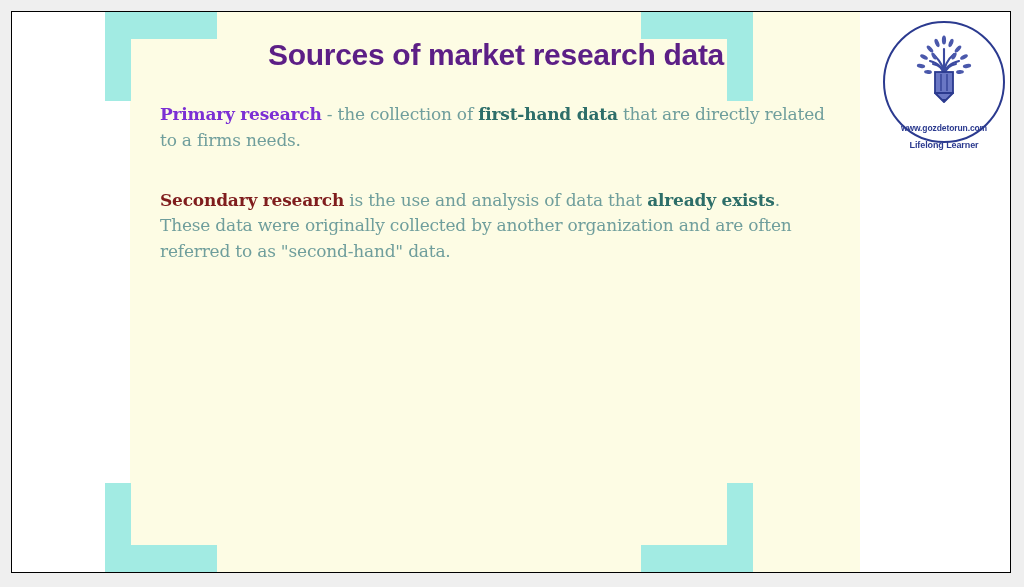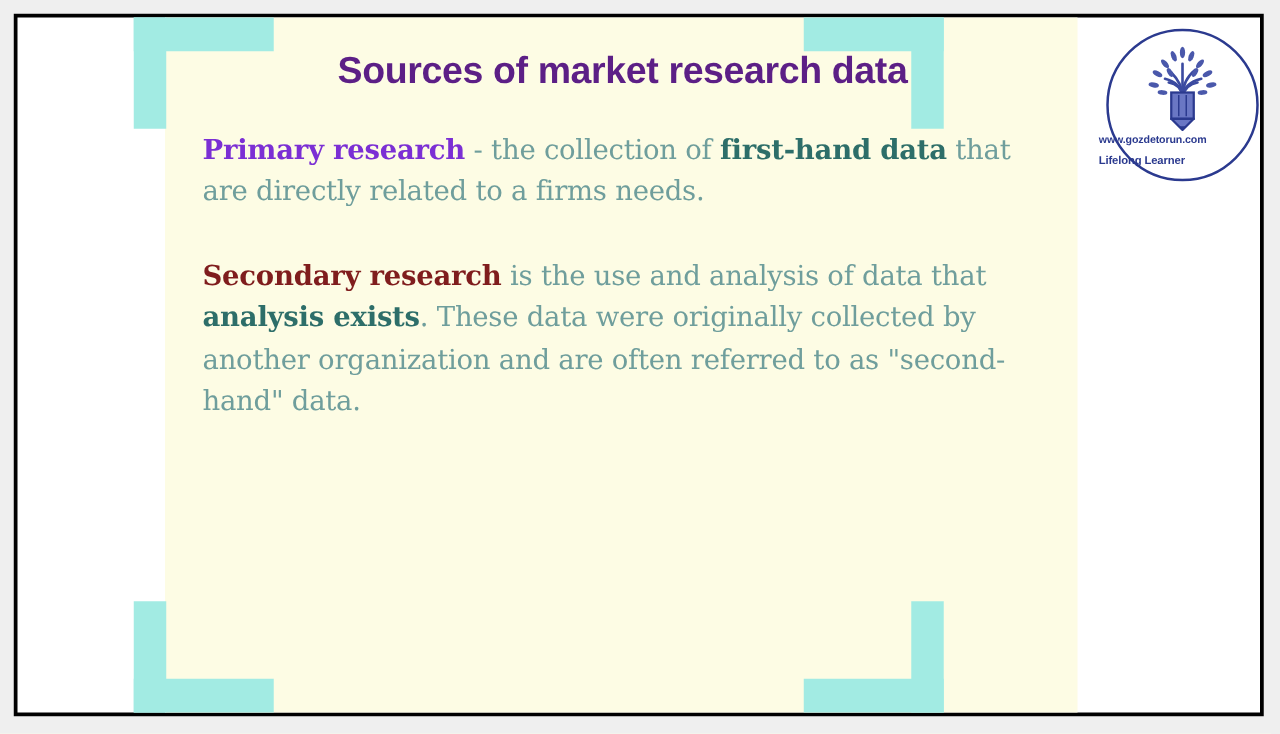--- a/index.html
+++ b/index.html
@@ -16,21 +16,21 @@
   }
 
   
   #slide-canvas {
     position: absolute;
     left: 11px;
     top: 11px;
     width: 1000px;
     height: 562px;
     background: #ffffff;
-    border: 3px solid #000000;
+    border: 1px solid #000000;
     box-sizing: border-box;
     overflow: hidden;
   }
 
   
   #content-panel {
     position: absolute;
     left: 118px;          
     top: -11px;
     width: 730px;
@@ -79,21 +79,21 @@
     font-family: "Liberation Sans", sans-serif;
     font-weight: bold;
     font-size: 30px;
     letter-spacing: -0.3px;
     color: #5c1f86;
   }
 
   .body-paragraph {
     margin: 0 0 34px 0;
     font-family: "DejaVu Serif", serif;
-    font-size: 22px;
+    font-size: 17px;
     line-height: 1.52;
     color: #6f9e9c;
     letter-spacing: -0.2px;
   }
   .body-paragraph:last-child { margin-bottom: 0; }
 
   .em-primary {
     color: #7b2fd4;
     font-weight: bold;
   }
@@ -128,25 +128,26 @@
   #logo-mark {
     position: absolute;
     left: 33px;
     top: 16px;
     width: 68px;
     height: 72px;
   }
   #logo-url, #logo-tagline {
     position: absolute;
     width: 134px;
-    text-align: left;
+    text-align: center;
     font-family: "Liberation Sans", sans-serif;
     font-weight: bold;
     color: #2b3a8f;
     letter-spacing: -0.1px;
+    margin-top: 19px;
   }
   #logo-url      { top: 89px;  font-size: 8.5px; }
   #logo-tagline  { top: 106px; font-size: 9px; }
 </style>
 </head>
 <body>
 
 <div id="slide-canvas">
 
   <div id="content-panel"></div>
@@ -168,21 +169,21 @@
 
   <div class="corner-bracket" id="bracket-bottom-right">
     <div class="bar-h"></div>
     <div class="bar-v"></div>
   </div>
 
   <div id="text-area">
     <h1 id="slide-title">Sources of market research data</h1>
     <div id="paragraph-container">
         <p class="body-paragraph"><span class="em-primary">Primary research</span><span> - the collection of </span><span class="em-bold-teal">first-hand data</span><span> that are directly related to a firms needs.</span></p>
-        <p class="body-paragraph"><span class="em-secondary">Secondary research</span><span> is the use and analysis of data that </span><span class="em-bold-teal">analysis exists</span><span>. These data were originally collected by another organization and are often referred to as "second-hand" data.</span></p>
+        <p class="body-paragraph"><span class="em-secondary">Secondary research</span><span> is the use and analysis of data that </span><span class="em-bold-teal">already exists</span><span>. These data were originally collected by another organization and are often referred to as "second-hand" data.</span></p>
       </div>
   </div>
 
   <div id="brand-logo">
     <div id="logo-circle"></div>
     <div id="logo-mark">
       <svg viewBox="0 0 68 72" width="68" height="72" xmlns="http://www.w3.org/2000/svg">
         <g fill="none" stroke="#3b4aa0" stroke-width="2.1" stroke-linecap="round">
           <path d="M34 44 C34 36 30 30 25 25"></path>
           <path d="M34 44 C34 34 38 28 44 23"></path>

